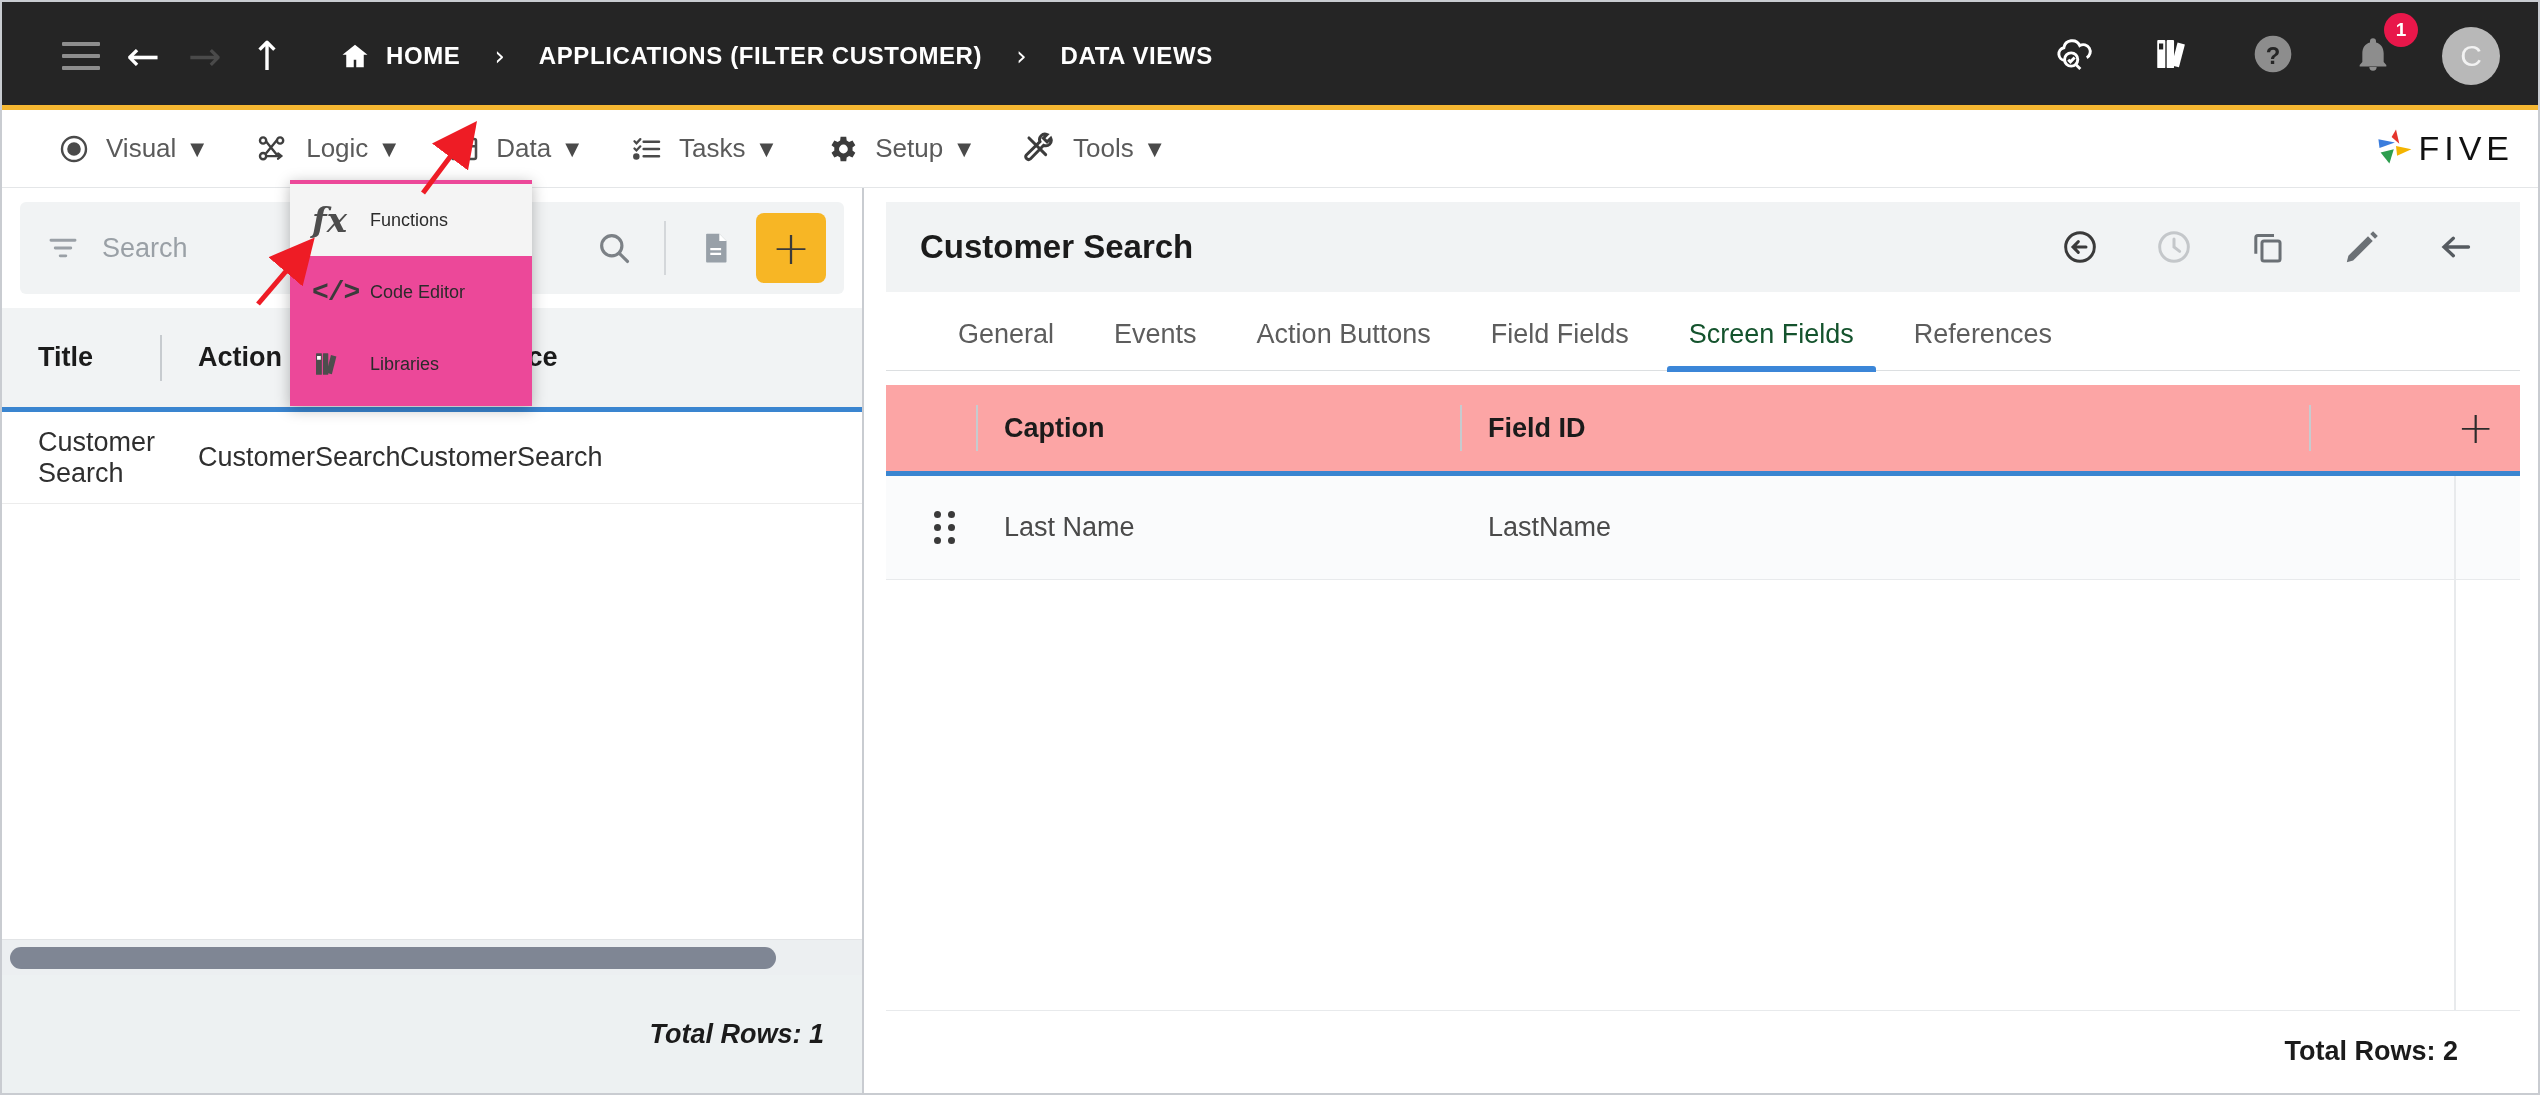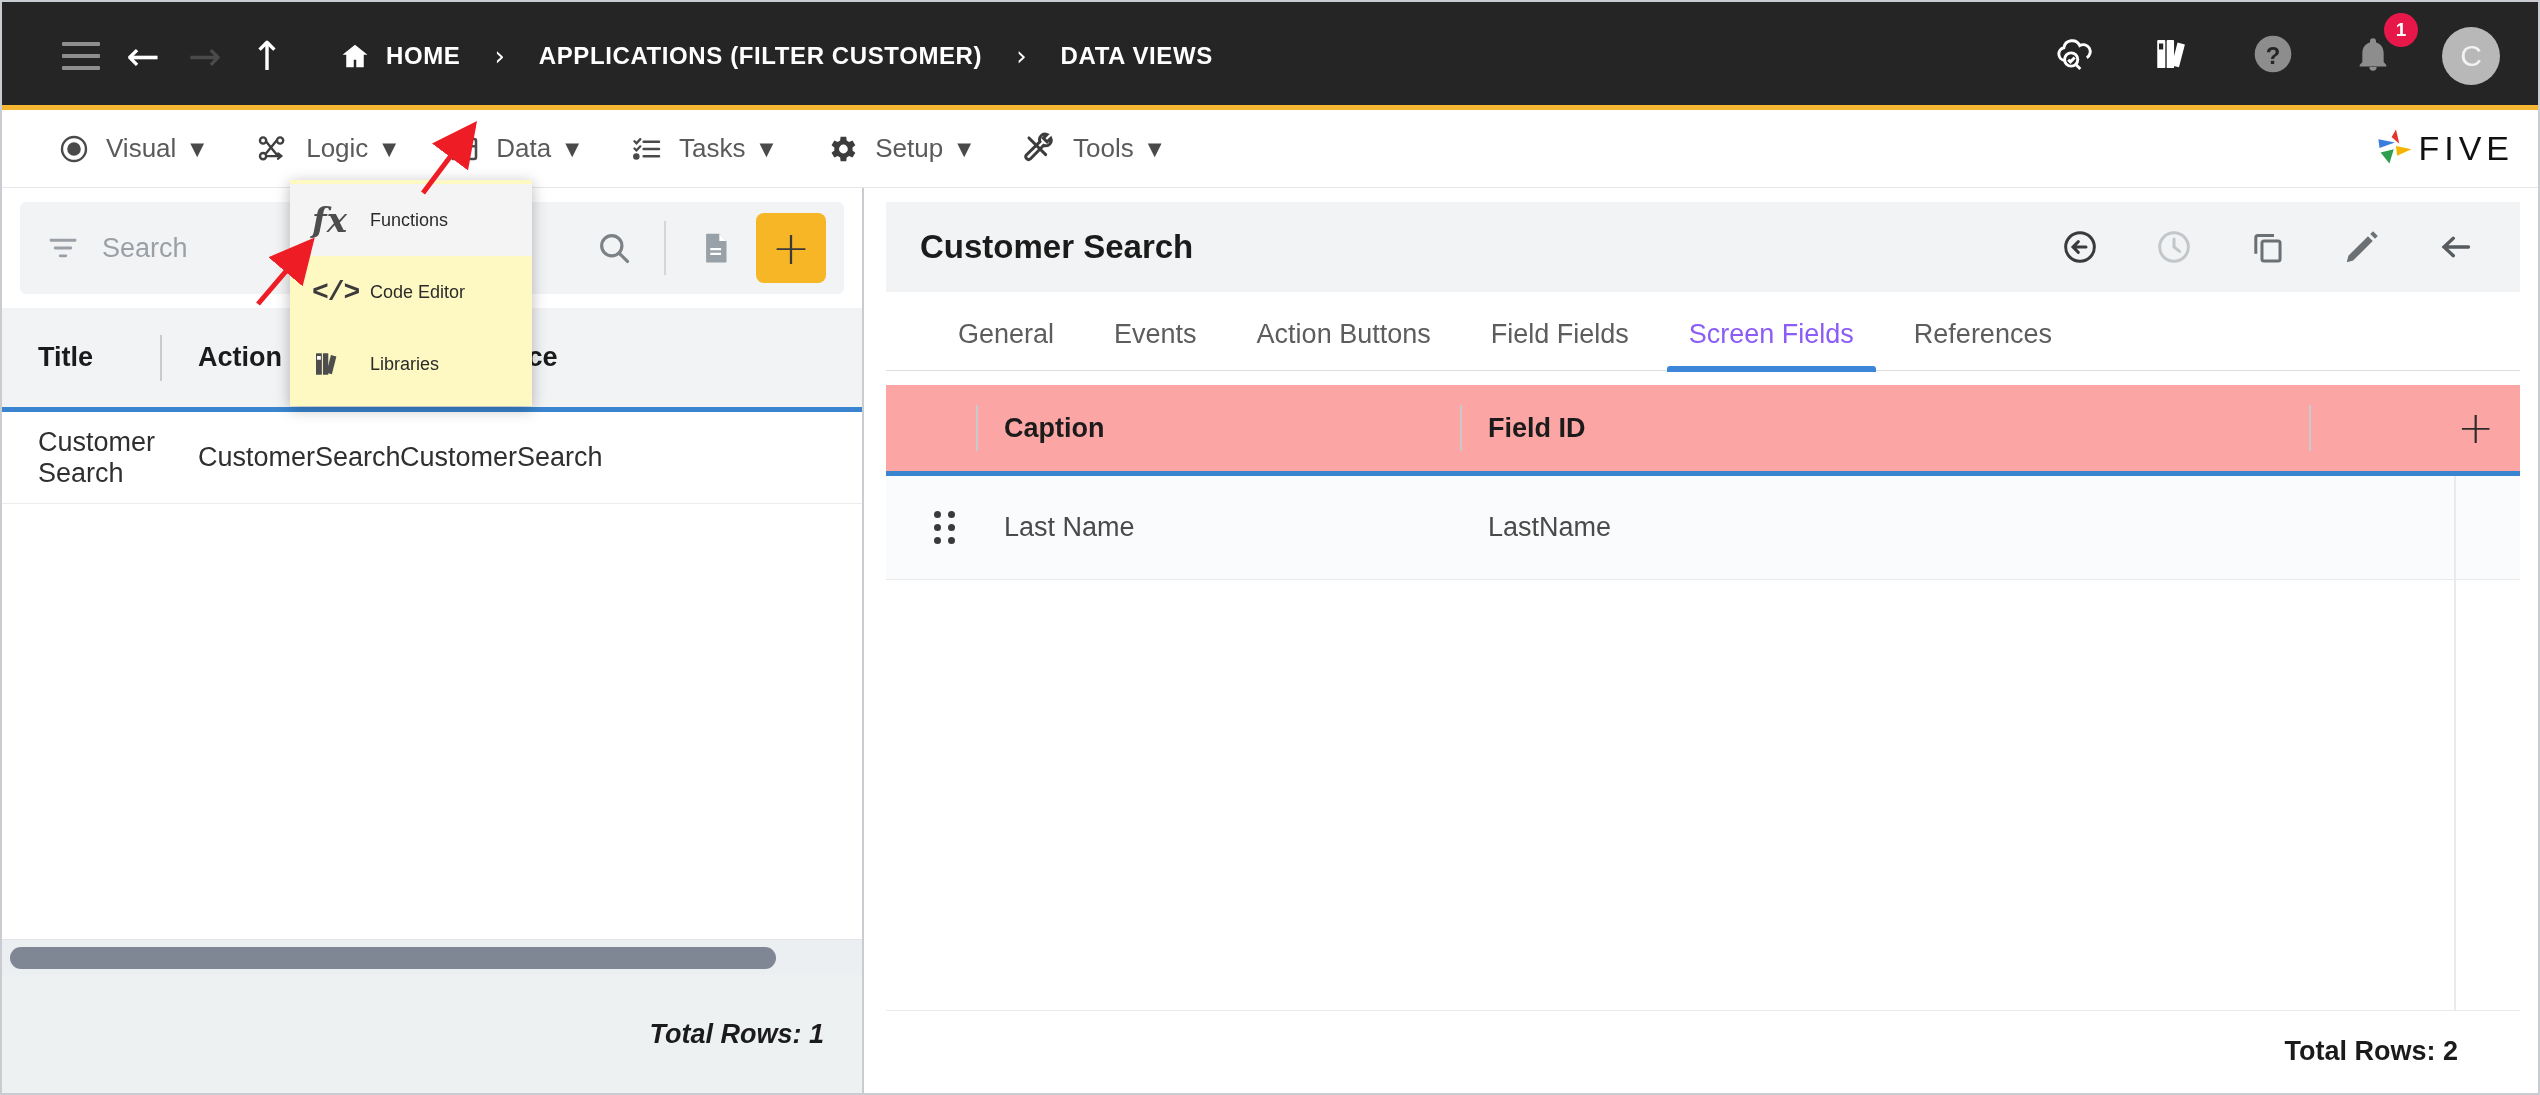--- a/index.html
+++ b/index.html
@@ -90,21 +90,21 @@
     margin-left: auto; margin-right: 24px;
     display: flex; align-items: center; gap: 0;
   }
   .logo-text { font-size: 34px; letter-spacing: 5px; color: #111; font-weight: 400; }
 
   
   .dropdown {
     position: absolute;
     left: 288px; top: 178px;
     width: 242px;
-    background: #fef9c3;
+    background: #ec4899;
     box-shadow: 0 3px 14px rgba(0,0,0,.28);
     z-index: 40;
     padding: 4px 0 6px 0;
   }
   .dd-item {
     display: flex; align-items: center;
     height: 72px; padding-left: 22px;
     cursor: pointer;
   }
   .dd-item.active { background: #f4f4f4; }
@@ -216,21 +216,21 @@
     padding-left: 50px;
     margin: 0 18px 0 22px;
   }
   .tab {
     font-size: 27px; color: #5d5d5d;
     padding: 0 22px 20px 22px;
     margin-right: 16px;
     cursor: pointer;
     position: relative;
   }
-  .tab.active { color: #8b5cf6; font-weight: 400; }
+  .tab.active { color: #14532d; font-weight: 400; }
   .tab.active::after {
     content: ""; position: absolute; left: 0; right: 0; bottom: -2px;
     height: 6px; background: #3b86d8; border-radius: 3px 3px 0 0;
   }
 
   .rt-head {
     display: flex; align-items: center;
     height: 104px; background: #fca5a5;
     border-bottom: 5px solid #3a85d0;
     margin: 14px 18px 0 22px;

